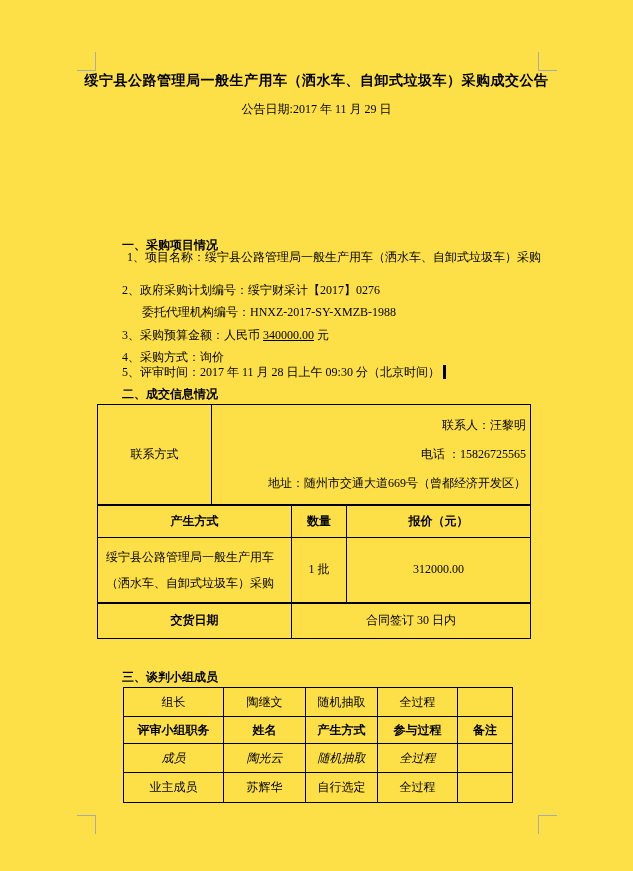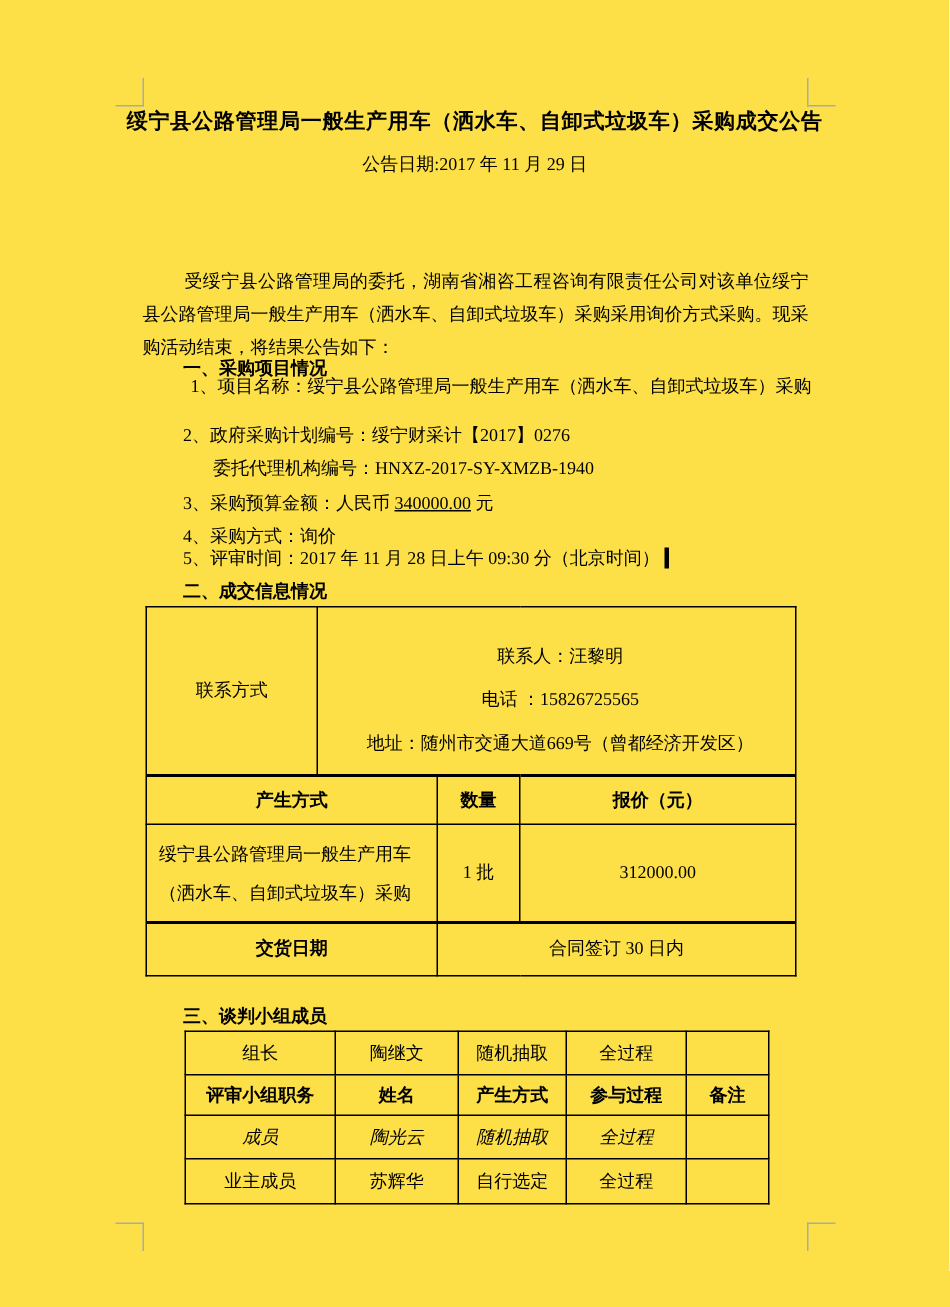--- a/index.html
+++ b/index.html
@@ -16,43 +16,42 @@
   .doc-date{position:absolute;left:0;top:101px;width:633px;text-align:center;font-size:12px;}
   .intro{position:absolute;left:95px;top:176px;width:444px;font-size:12px;line-height:22px;text-align:justify;text-indent:28px;}
   .line{position:absolute;font-size:12px;white-space:nowrap;}
   .bold{font-weight:bold;font-family:Liberation Mono, monospace;}
   .amt{text-decoration:underline;}
   .cursor{display:inline-block;width:3px;height:14px;background:#000;vertical-align:text-bottom;margin-left:3px;}
   table{border-collapse:collapse;table-layout:fixed;font-size:12px;}
   td{border:1px solid #000;text-align:center;vertical-align:middle;padding:0;overflow:hidden;}
   .tblA{position:absolute;left:97px;top:404px;width:433px;}
   .tblB{position:absolute;left:123px;top:687px;width:389px;}
-  .contact-cell{text-align:center;padding:18px 4px 6px 9px;line-height:29px;}
+  .contact-cell{text-align:right;padding:6px 4px 6px 9px;line-height:29px;}
   .goods-name{text-align:left;padding-left:8px;padding-right:6px;line-height:26px;white-space:normal;}
   tr.thick td{border-top-width:2px;}
 </style>
 </head>
 <body>
 
 <div class="page">
 
   <div class="crop tl"></div>
   <div class="crop tr"></div>
   <div class="crop bl"></div>
   <div class="crop br"></div>
 
   <div class="doc-title">绥宁县公路管理局一般生产用车（洒水车、自卸式垃圾车）采购成交公告</div>
   <div class="doc-date">公告日期:2017 年 11 月 29 日</div>
 
-  <div class="intro">受绥宁县公路管理局的委托，湖南省湘咨工程咨询有限责任公司对该单位绥宁县公路管理局一般生产用车（洒水车、自卸式垃圾车）采购采用询价方式采购。现采购活动结束，将结果公告如下：</div>
 
   <div class="line bold" style="left:122px;top:237px;">一、采购项目情况</div>
   <div class="line" style="left:127px;top:249px;">1、项目名称：绥宁县公路管理局一般生产用车（洒水车、自卸式垃圾车）采购</div>
   <div class="line" style="left:122px;top:282px;">2、政府采购计划编号：绥宁财采计【2017】0276</div>
-  <div class="line" style="left:142px;top:304px;">委托代理机构编号：HNXZ-2017-SY-XMZB-1940</div>
+  <div class="line" style="left:142px;top:304px;">委托代理机构编号：HNXZ-2017-SY-XMZB-1988</div>
   <div class="line" style="left:122px;top:327px;"><span>3、采购预算金额：人民币 </span><span class="amt">340000.00</span><span> 元</span></div>
   <div class="line" style="left:122px;top:349px;">4、采购方式：询价</div>
   <div class="line" style="left:122px;top:364px;"><span>5、评审时间：2017 年 11 月 28 日上午 09:30 分（北京时间）</span><span class="cursor"></span></div>
 
   <div class="line bold" style="left:122px;top:386px;">二、成交信息情况</div>
 
   <table class="tblA">
     <colgroup>
         <col style="width:114px">
         <col style="width:80px">

